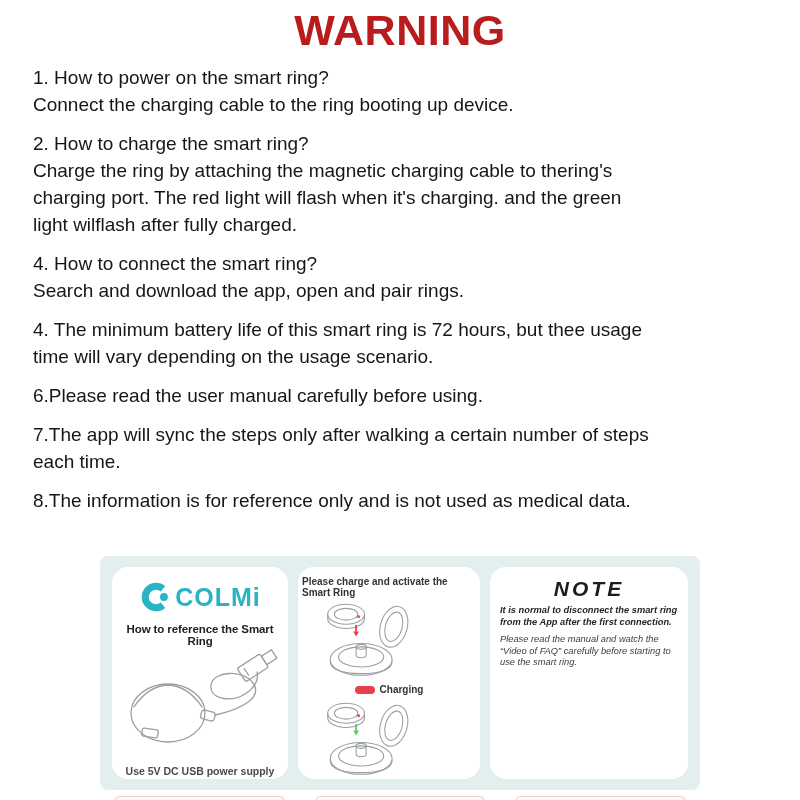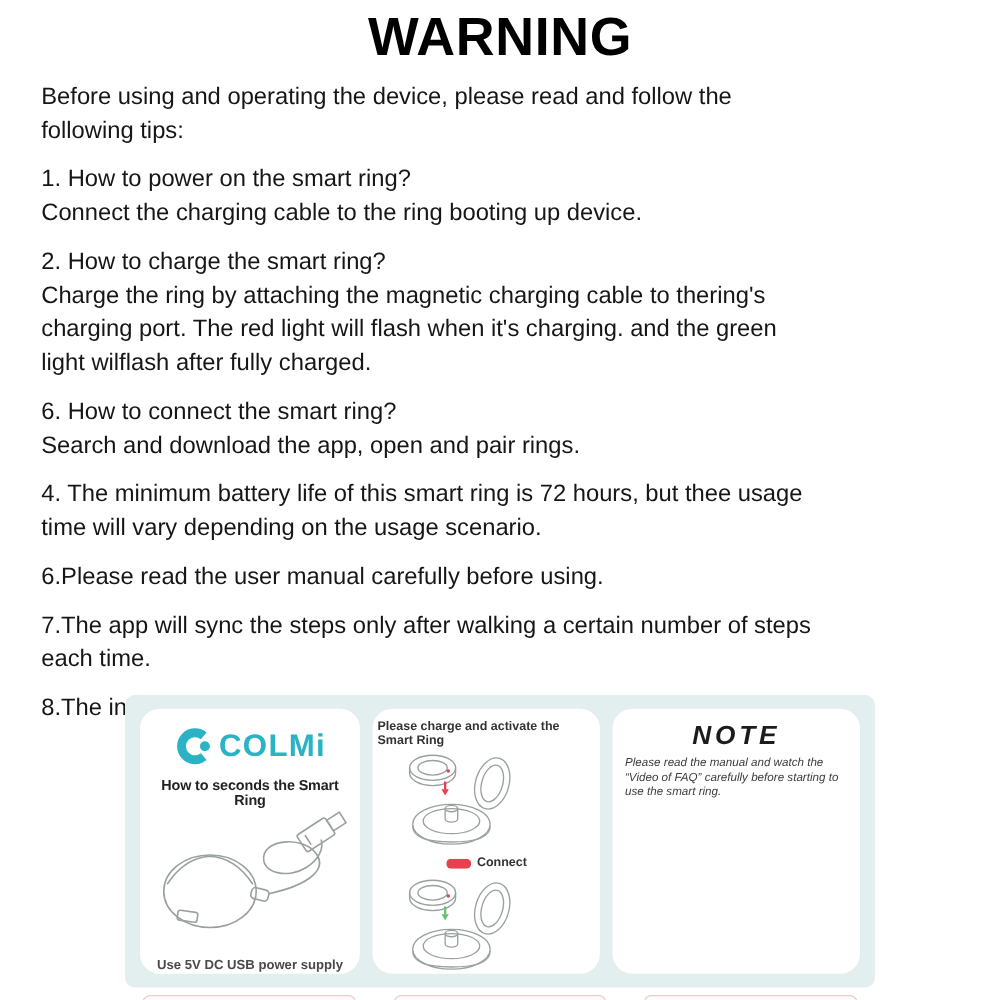--- a/index.html
+++ b/index.html
@@ -1,19 +1,19 @@
 <!DOCTYPE html>
 <html><head>
 <meta charset="utf-8">
 <style>
   html,body{margin:0;padding:0;background:#fff;}
   .page{position:relative;width:800px;height:800px;background:#fff;overflow:hidden;
         font-family:"Liberation Sans",sans-serif;color:#161616;}
   .title{margin:6px 0 9px;text-align:center;font-size:43px;font-weight:bold;
-         letter-spacing:.5px;color:#000000;}
+         letter-spacing:.5px;color:#b91c1c;}
   .body-text{padding:0 28px 0 33px;font-size:19px;line-height:27px;}
   .body-text p{margin:0 0 12px;white-space:pre-line;}
   .panel{position:absolute;left:100px;top:556px;width:600px;height:234px;
          background:#e2efee;border-radius:8px;box-sizing:border-box;
          padding:11px 12px;display:flex;gap:10px;}
   .card{background:#fff;border-radius:16px;box-sizing:border-box;overflow:hidden;}
   .card1{flex:0 0 176px;padding:12px 6px 6px;text-align:center;}
   .card2{flex:0 0 182px;padding:9px 4px 4px;text-align:left;}
   .card3{flex:1;padding:10px 10px 6px;font-style:italic;color:#3d3d3d;text-align:left;}
   .logo-row{display:flex;align-items:center;justify-content:center;gap:4px;height:36px;}
@@ -36,49 +36,47 @@
                  border-radius:10px 10px 0 0;background:#fffafa;}
 </style>
 </head>
 <body>
 
 <div class="page">
 
   <h1 class="title">WARNING</h1>
 
   <div class="body-text">
-    <p>Before using and operating the device, please read and follow the
-following tips:</p>
     <p>1. How to power on the smart ring?
 Connect the charging cable to the ring booting up device.</p>
     <p>2. How to charge the smart ring?
 Charge the ring by attaching the magnetic charging cable to thering's
 charging port. The red light will flash when it's charging. and the green
 light wilflash after fully charged.</p>
-    <p>6. How to connect the smart ring?
+    <p>4. How to connect the smart ring?
 Search and download the app, open and pair rings.</p>
     <p>4. The minimum battery life of this smart ring is 72 hours, but thee usage
 time will vary depending on the usage scenario.</p>
     <p>6.Please read the user manual carefully before using.</p>
     <p>7.The app will sync the steps only after walking a certain number of steps
 each time.</p>
     <p>8.The information is for reference only and is not used as medical data.</p>
   </div>
 
   <div class="panel">
 
     <div class="card card1">
       <div class="logo-row">
         <svg width="32" height="32" viewBox="0 0 34 34">
           <path d="M25.5 8.2 A11.5 11.5 0 1 0 25.5 25.8" fill="none" stroke-width="7.5" stroke="#2ab3c4"></path>
           <circle cx="26.5" cy="17" r="4.2" fill="#2ab3c4"></circle>
         </svg>
         <span class="logo-text">COLMi</span>
       </div>
-      <div class="card1-title">How to seconds the Smart Ring</div>
+      <div class="card1-title">How to reference the Smart Ring</div>
       <svg class="figure" width="158" height="108" viewBox="0 0 158 108">
         <ellipse class="outline" cx="47" cy="66" rx="37" ry="29"></ellipse>
         <path class="outline" d="M13 60 Q27 39 47 38 Q67 39 81 60"></path>
         <rect class="outline" x="21" y="82" width="16" height="8" rx="2" transform="rotate(8 29 86)"></rect>
         <rect class="outline" x="80" y="64" width="14" height="9" rx="3" transform="rotate(14 87 68)"></rect>
         <path class="outline" d="M94 68 C122 62 142 50 132 36 C122 22 92 24 90 38 C88 52 110 56 124 47 C134 41 138 32 136 25"></path>
         <g transform="rotate(-33 133 20)">
           <rect class="outline" x="118" y="12" width="27" height="16" rx="2"></rect>
           <rect class="outline" x="145" y="15" width="12" height="10"></rect>
           <line class="outline" x1="124" y1="16" x2="124" y2="24"></line>
@@ -105,21 +103,21 @@
         <ellipse class="outline" cx="58" cy="71" rx="37" ry="19"></ellipse>
         <path class="outline" d="M21 73 q0 15 37 15 q37 0 37 -15"></path>
         <ellipse class="outline" cx="58" cy="68" rx="27" ry="12"></ellipse>
         <ellipse class="outline" cx="58" cy="56" rx="6" ry="3"></ellipse>
         <path class="outline" d="M52 56 v10 a6 3 0 0 0 12 0 v-10"></path>
       </svg>
       <div class="status-row">
         <svg width="20" height="8">
           <rect width="20" height="8" rx="4" fill="#e8404f"></rect>
         </svg>
-        <span class="status-label">Connect</span>
+        <span class="status-label">Charging</span>
       </div>
 
       <svg class="figure" width="130" height="82" viewBox="0 0 130 98">
         <ellipse class="outline" cx="40" cy="17" rx="22" ry="12"></ellipse>
         <path class="outline" d="M18 17 v5 a22 12 0 0 0 44 0 v-5"></path>
         <ellipse class="outline" cx="40" cy="17" rx="14" ry="7"></ellipse>
         <circle cx="55" cy="20" r="1.7" fill="#e8404f"></circle>
         <line x1="52" y1="30" x2="52" y2="38" stroke-width="2.2" stroke="#6cc071"></line>
         <polygon points="48.5,37.5 55.5,37.5 52,43.5" fill="#6cc071"></polygon>
         <g transform="rotate(16 97 32)">
@@ -130,20 +128,21 @@
         <path class="outline" d="M21 73 q0 15 37 15 q37 0 37 -15"></path>
         <ellipse class="outline" cx="58" cy="68" rx="27" ry="12"></ellipse>
         <ellipse class="outline" cx="58" cy="56" rx="6" ry="3"></ellipse>
         <path class="outline" d="M52 56 v10 a6 3 0 0 0 12 0 v-10"></path>
       </svg>
       
     </div>
 
     <div class="card card3">
       <div class="note-title">NOTE</div>
+      <p class="note-lead">It is normal to disconnect the smart ring from the App after the first connection.</p>
       <p>Please read the manual and watch the “Video of FAQ” carefully before starting to use the smart ring.</p>
 
     </div>
 
   </div>
 
   <div class="next-strip">
     <div class="next-card-top"></div>
     <div class="next-card-top"></div>
     <div class="next-card-top"></div>

